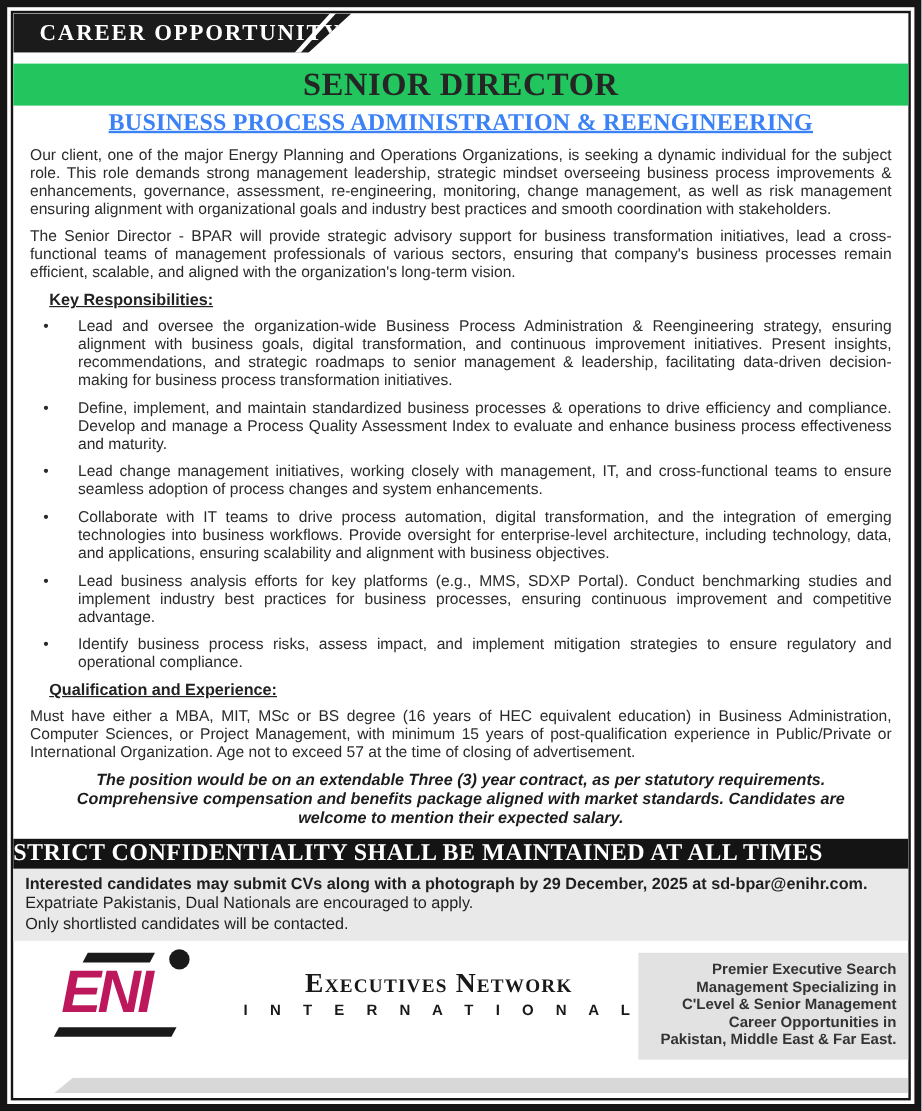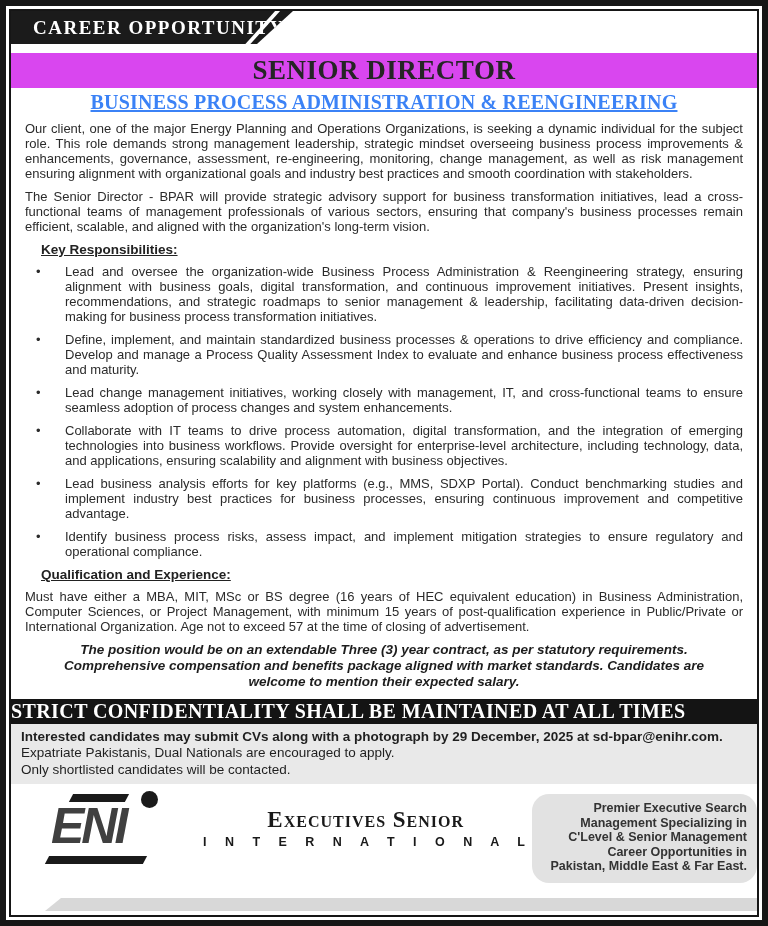--- a/index.html
+++ b/index.html
@@ -8,21 +8,21 @@
   .inner{width:100%;height:100%;box-sizing:border-box;border:2px solid #161616;position:relative;overflow:hidden;background:#fff;}
 
   
   .ribbon{position:relative;margin:0;width:282px;height:33px;background:#1b1b1b;
     clip-path:polygon(0 0,100% 0,calc(100% - 36px) 100%,0 100%);
     color:#fff;font-family:"Liberation Serif",serif;font-weight:bold;font-size:19px;
     letter-spacing:1.5px;line-height:33px;padding-left:22px;box-sizing:border-box;}
   .ribbon .slash{position:absolute;top:-4px;right:30px;width:5px;height:46px;background:#fff;transform:skewX(-42deg);}
 
   
-  .title-band{margin-top:9px;background:#d946ef;height:35px;text-align:center;
+  .title-band{margin-top:9px;background:#22c55e;height:35px;text-align:center;
     font-family:"Liberation Serif",serif;font-weight:bold;font-size:27px;line-height:35px;
     color:#252525;letter-spacing:.5px;}
   .subtitle{margin-top:3px;text-align:center;font-family:"Liberation Serif",serif;font-weight:bold;
     font-size:20px;color:#3b82f6;text-decoration:underline;letter-spacing:.2px;}
 
   
   .bodywrap{padding:7px 14px 0 14px;color:#2b2b2b;}
   .para{font-size:13px;line-height:15px;text-align:justify;margin:0 0 8px 0;}
   .section-h{font-size:13.5px;font-weight:bold;text-decoration:underline;color:#222;margin:2px 0 7px 16px;}
   ul.bullets{list-style:none;margin:0 0 4px 0;padding:0;}
@@ -37,28 +37,28 @@
   .contact{background:#e9e9e9;text-align:left;padding:4px 10px 6px 10px;color:#1f1f1f;}
   .contact .l1{font-size:13.5px;font-weight:bold;line-height:17px;margin:0;}
   .contact .l2,.contact .l3{font-size:13.5px;line-height:16.5px;margin:0;}
 
   
   .footer{display:flex;align-items:flex-start;padding:10px 0 0 38px;}
   .eni{position:relative;width:118px;height:72px;flex:0 0 auto;}
   .eni .topbar{position:absolute;top:0;left:22px;width:56px;height:8px;background:#1a1a1a;transform:skewX(-28deg);}
   .eni .dot{position:absolute;top:-3px;left:92px;width:17px;height:17px;border-radius:50%;background:#1a1a1a;}
   .eni .letters{position:absolute;top:6px;left:2px;font-weight:bold;font-style:italic;
-    font-size:50px;line-height:52px;letter-spacing:-3px;color:#404040;}
+    font-size:50px;line-height:52px;letter-spacing:-3px;color:#be185d;}
   .eni .botbar{position:absolute;bottom:2px;left:-2px;width:98px;height:8px;background:#1a1a1a;transform:skewX(-28deg);}
   .coname{margin-left:32px;margin-top:14px;text-align:center;flex:0 0 auto;}
   .coname .main{font-family:"Liberation Serif",serif;font-weight:bold;font-size:23px;
     font-variant:small-caps;letter-spacing:1px;color:#191919;line-height:24px;}
   .coname .sub{font-size:12.5px;font-weight:bold;letter-spacing:7.5px;color:#191919;margin-top:3px;text-indent:4px;}
   .premier{margin-left:auto;background:#e2e2e2;width:238px;box-sizing:border-box;
-    padding:7px 10px 9px 6px;text-align:right;font-weight:bold;font-size:12.5px;line-height:14.5px;color:#333;border-radius:17px;}
+    padding:7px 10px 9px 6px;text-align:right;font-weight:bold;font-size:12.5px;line-height:14.5px;color:#333;}
 
   
   .bottom-strip{position:absolute;left:34px;right:0;bottom:4px;height:13px;background:#d8d8d8;
     clip-path:polygon(16px 0,100% 0,100% 100%,0 100%);}
 </style>
 </head>
 <body>
 
 <div class="page">
   <div class="inner">
@@ -103,21 +103,21 @@
     </div>
 
     <div class="footer">
       <div class="eni">
         <span class="topbar"></span>
         <span class="dot"></span>
         <span class="letters">ENI</span>
         <span class="botbar"></span>
       </div>
       <div class="coname">
-        <div class="main">Executives Senior</div>
+        <div class="main">Executives Network</div>
         <div class="sub">I N T E R N A T I O N A L</div>
       </div>
       <div class="premier">
         <div>Premier Executive Search</div>
         <div>Management Specializing in</div>
         <div>C'Level &amp; Senior Management</div>
         <div>Career Opportunities in</div>
         <div>Pakistan, Middle East &amp; Far East.</div>
       </div>
     </div>

